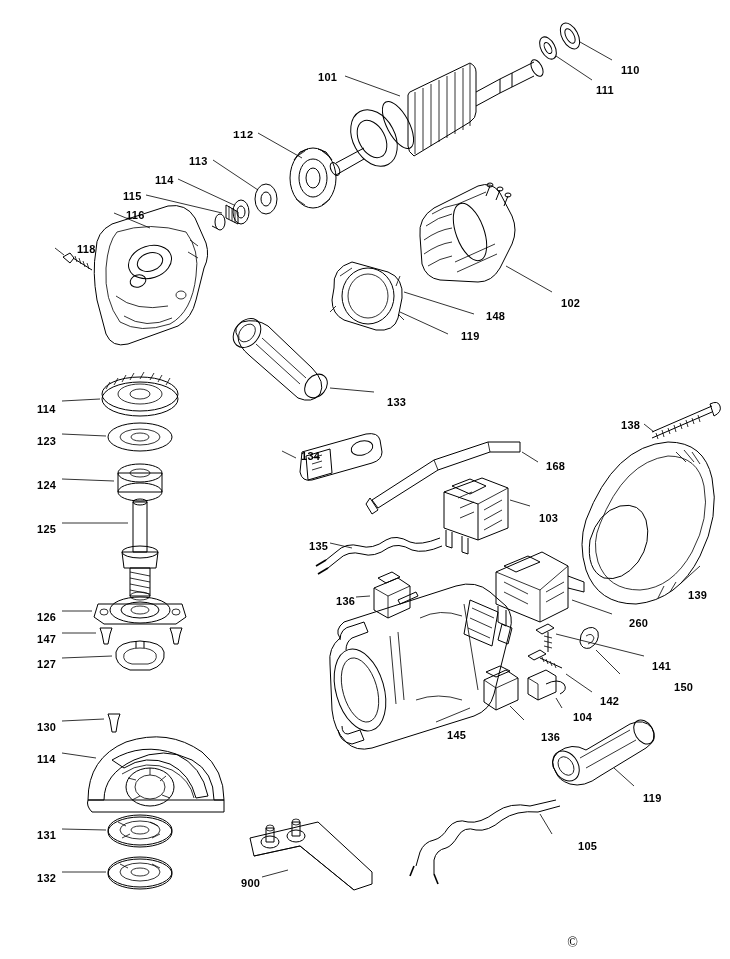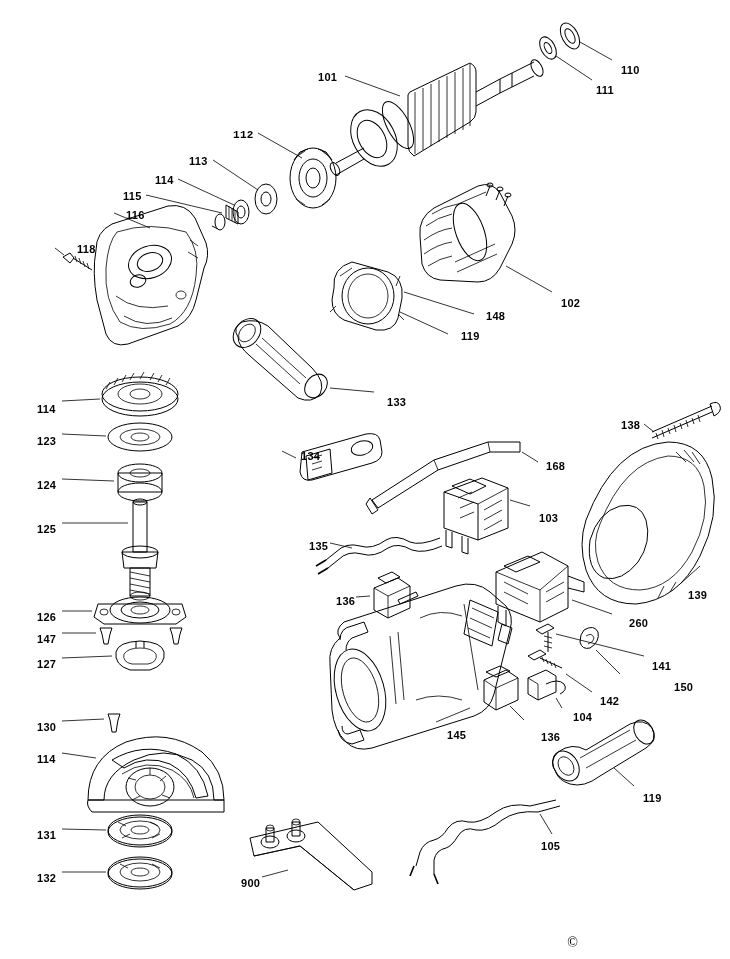--- a/index.html
+++ b/index.html
@@ -470,19 +470,19 @@
   <div class="part-label" style="left:652px; top:660px;">141</div>
   <div class="part-label" style="left:626px; top:681px;margin-left:48px;">150</div>
   <div class="part-label" style="left:600px; top:695px;">142</div>
   <div class="part-label" style="left:573px; top:711px;">104</div>
   <div class="part-label" style="left:447px; top:729px;">145</div>
   <div class="part-label" style="left:541px; top:731px;">136</div>
   <div class="part-label" style="left:37px; top:721px;">130</div>
   <div class="part-label" style="left:37px; top:753px;">114</div>
   <div class="part-label" style="left:643px; top:792px;">119</div>
   <div class="part-label" style="left:37px; top:829px;">131</div>
-  <div class="part-label" style="left:541px; top:840px;">105</div>
+  <div class="part-label" style="left:578px; top:840px;">105</div>
   <div class="part-label" style="left:37px; top:872px;">132</div>
   <div class="part-label" style="left:241px; top:877px;">900</div>
 
   <div class="copyright">©</div>
 
 </div>
 
 </body></html>

